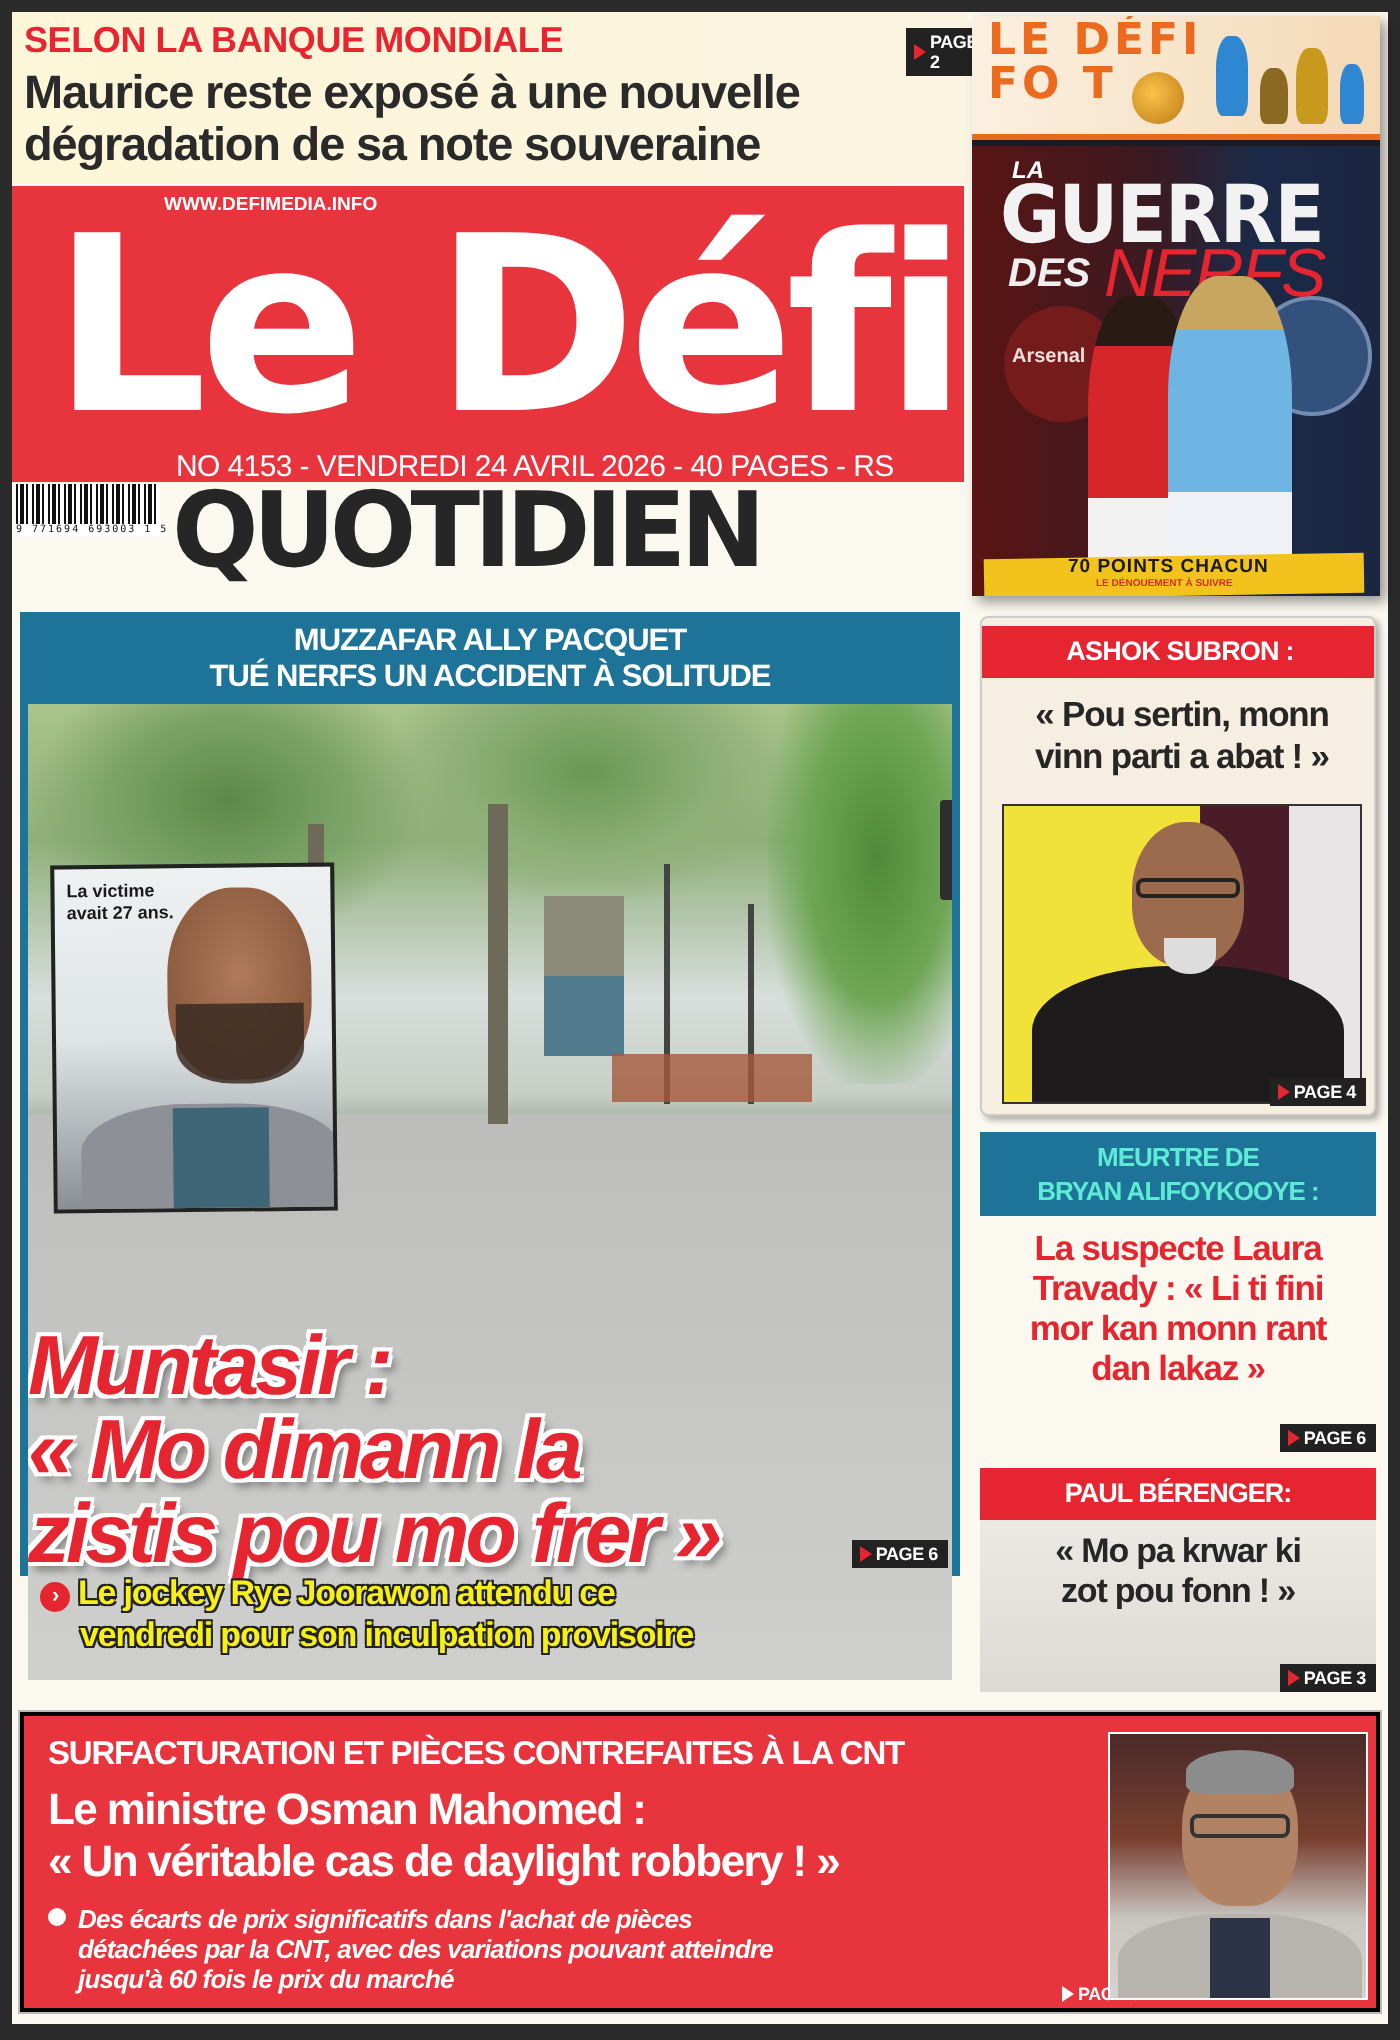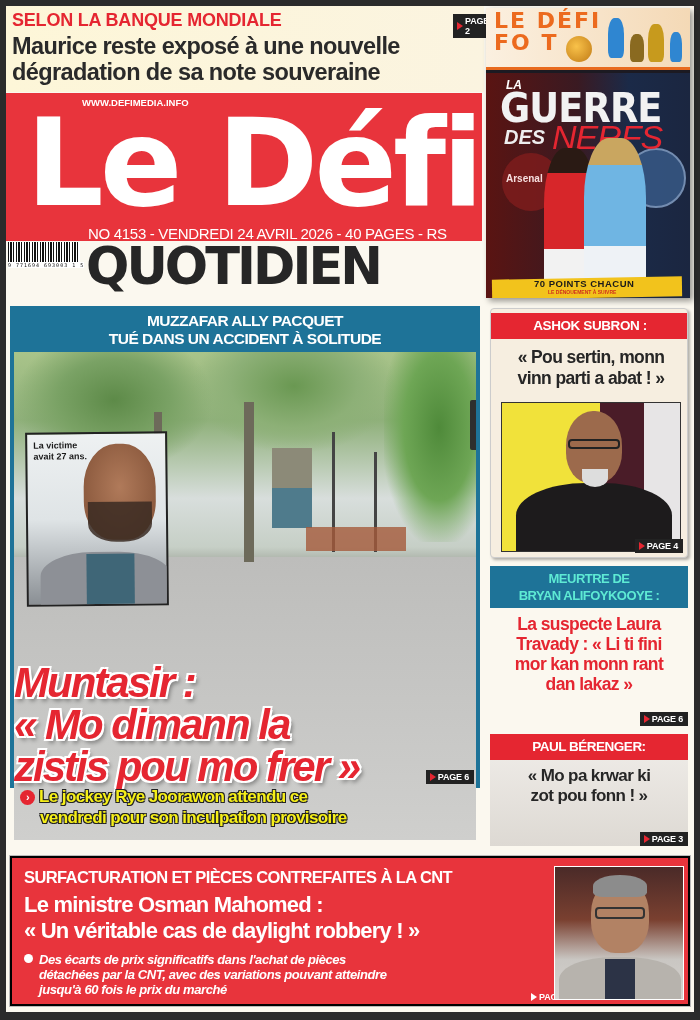--- a/index.html
+++ b/index.html
@@ -158,21 +158,21 @@
     <div class="abs foot-player1"></div>
     <div class="abs foot-player2"></div>
     <div class="abs foot-band"></div>
     <div class="abs foot-band-t">70 POINTS CHACUN</div>
     <div class="abs foot-band-s">LE DÉNOUEMENT À SUIVRE</div>
   </div>
 
   <div class="abs main">
     <div class="abs main-kicker">
       <div>MUZZAFAR ALLY PACQUET</div>
-      <div>TUÉ DANS UN ACCIDENT À SOLITUDE</div>
+      <div>TUÉ NERFS UN ACCIDENT À SOLITUDE</div>
     </div>
     <div class="abs main-photo">
       <div class="abs road"></div>
       <div class="abs tree1"></div>
       <div class="abs tree2"></div>
       <div class="abs tree3"></div>
       <div class="trunk" style="left:140px;top:60px;width:8px;height:150px;"></div>
       <div class="trunk" style="left:230px;top:50px;width:10px;height:160px;"></div>
       <div class="trunk" style="left:318px;top:80px;width:3px;height:120px;background:#444;"></div>
       <div class="trunk" style="left:360px;top:100px;width:3px;height:100px;background:#444;"></div>

